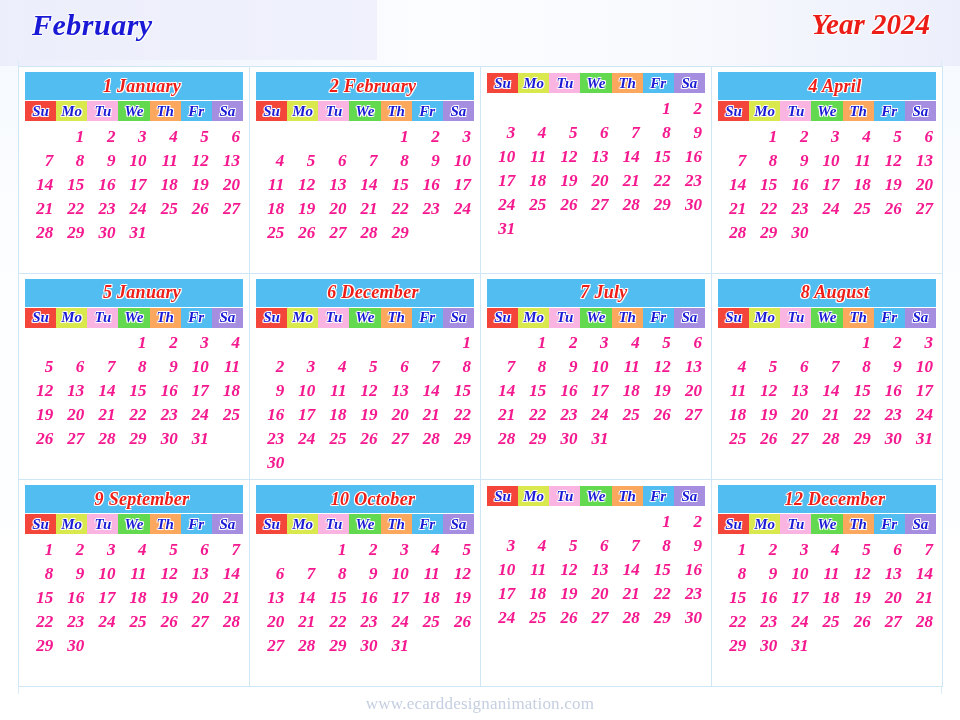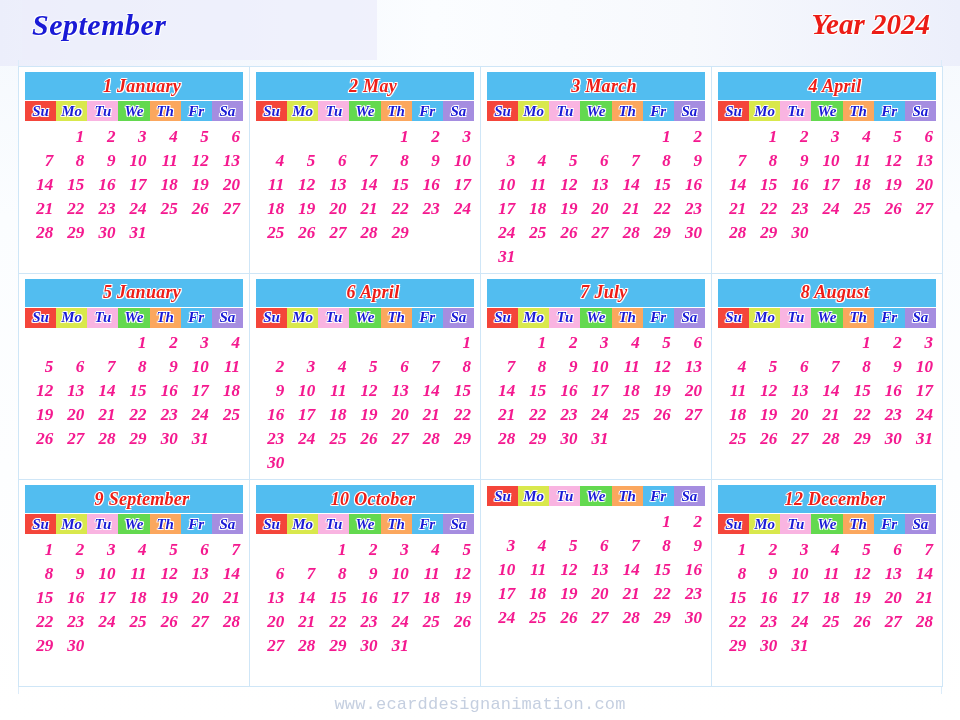--- a/index.html
+++ b/index.html
@@ -97,37 +97,37 @@
     font-style:italic;font-weight:bold;font-size:17px;
     color:#f4198f;
     text-shadow:0 0 1px #ffd9ec;
     line-height:1;
   }
   .days span.empty{color:transparent;}
   
   .footer{
     position:absolute;left:0;bottom:6px;width:960px;
     text-align:center;
-    font-family:Liberation Mono, monospace;
+    font-family:Liberation Serif, serif;
     font-size:17px;
     color:#c5cfe0;
     letter-spacing:.2px;
   }
   .vline{
     position:absolute;top:60px;bottom:26px;width:1px;background:#dcecfa;
   }
 </style>
 </head>
 <body>
 
 <div class="page">
 
   <div class="header">
     <div class="tint-l"></div>
-    <div class="cal-title">September</div>
+    <div class="cal-title">February</div>
     <div class="year-title">Year 2024</div>
   </div>
 
   <div class="vline" style="left:18px"></div>
   <div class="vline" style="left:941px"></div>
 
   <div class="grid" id="months-grid">
       <div class="mcell">
         <div class="mtitle">1 January</div>
         <div class="dow">
@@ -168,68 +168,67 @@
           <span>25</span>
           <span>26</span>
           <span>27</span>
           <span>28</span>
           <span>29</span>
           <span>30</span>
           <span>31</span>
         </div>
       </div>
       <div class="mcell">
-        <div class="mtitle">2 May</div>
-        <div class="dow">
-          <div style="background: rgb(244, 69, 58);">Su</div>
-          <div style="background: rgb(217, 232, 76);">Mo</div>
-          <div style="background: rgb(249, 180, 225);">Tu</div>
-          <div style="background: rgb(99, 217, 79);">We</div>
-          <div style="background: rgb(251, 167, 94);">Th</div>
-          <div style="background: rgb(82, 189, 240);">Fr</div>
-          <div style="background: rgb(165, 141, 224);">Sa</div>
-        </div>
-        <div class="days">
-          <span class="empty"></span>
-          <span class="empty"></span>
-          <span class="empty"></span>
-          <span class="empty"></span>
-          <span>1</span>
-          <span>2</span>
-          <span>3</span>
-          <span>4</span>
-          <span>5</span>
-          <span>6</span>
-          <span>7</span>
-          <span>8</span>
-          <span>9</span>
-          <span>10</span>
-          <span>11</span>
-          <span>12</span>
-          <span>13</span>
-          <span>14</span>
-          <span>15</span>
-          <span>16</span>
-          <span>17</span>
-          <span>18</span>
-          <span>19</span>
-          <span>20</span>
-          <span>21</span>
-          <span>22</span>
-          <span>23</span>
-          <span>24</span>
-          <span>25</span>
-          <span>26</span>
-          <span>27</span>
-          <span>28</span>
-          <span>29</span>
-        </div>
-      </div>
-      <div class="mcell">
-        <div class="mtitle">3 March</div>
+        <div class="mtitle">2 February</div>
+        <div class="dow">
+          <div style="background: rgb(244, 69, 58);">Su</div>
+          <div style="background: rgb(217, 232, 76);">Mo</div>
+          <div style="background: rgb(249, 180, 225);">Tu</div>
+          <div style="background: rgb(99, 217, 79);">We</div>
+          <div style="background: rgb(251, 167, 94);">Th</div>
+          <div style="background: rgb(82, 189, 240);">Fr</div>
+          <div style="background: rgb(165, 141, 224);">Sa</div>
+        </div>
+        <div class="days">
+          <span class="empty"></span>
+          <span class="empty"></span>
+          <span class="empty"></span>
+          <span class="empty"></span>
+          <span>1</span>
+          <span>2</span>
+          <span>3</span>
+          <span>4</span>
+          <span>5</span>
+          <span>6</span>
+          <span>7</span>
+          <span>8</span>
+          <span>9</span>
+          <span>10</span>
+          <span>11</span>
+          <span>12</span>
+          <span>13</span>
+          <span>14</span>
+          <span>15</span>
+          <span>16</span>
+          <span>17</span>
+          <span>18</span>
+          <span>19</span>
+          <span>20</span>
+          <span>21</span>
+          <span>22</span>
+          <span>23</span>
+          <span>24</span>
+          <span>25</span>
+          <span>26</span>
+          <span>27</span>
+          <span>28</span>
+          <span>29</span>
+        </div>
+      </div>
+      <div class="mcell">
         <div class="dow">
           <div style="background: rgb(244, 69, 58);">Su</div>
           <div style="background: rgb(217, 232, 76);">Mo</div>
           <div style="background: rgb(249, 180, 225);">Tu</div>
           <div style="background: rgb(99, 217, 79);">We</div>
           <div style="background: rgb(251, 167, 94);">Th</div>
           <div style="background: rgb(82, 189, 240);">Fr</div>
           <div style="background: rgb(165, 141, 224);">Sa</div>
         </div>
         <div class="days">
@@ -358,21 +357,21 @@
           <span>25</span>
           <span>26</span>
           <span>27</span>
           <span>28</span>
           <span>29</span>
           <span>30</span>
           <span>31</span>
         </div>
       </div>
       <div class="mcell">
-        <div class="mtitle">6 April</div>
+        <div class="mtitle">6 December</div>
         <div class="dow">
           <div style="background: rgb(244, 69, 58);">Su</div>
           <div style="background: rgb(217, 232, 76);">Mo</div>
           <div style="background: rgb(249, 180, 225);">Tu</div>
           <div style="background: rgb(99, 217, 79);">We</div>
           <div style="background: rgb(251, 167, 94);">Th</div>
           <div style="background: rgb(82, 189, 240);">Fr</div>
           <div style="background: rgb(165, 141, 224);">Sa</div>
         </div>
         <div class="days">

